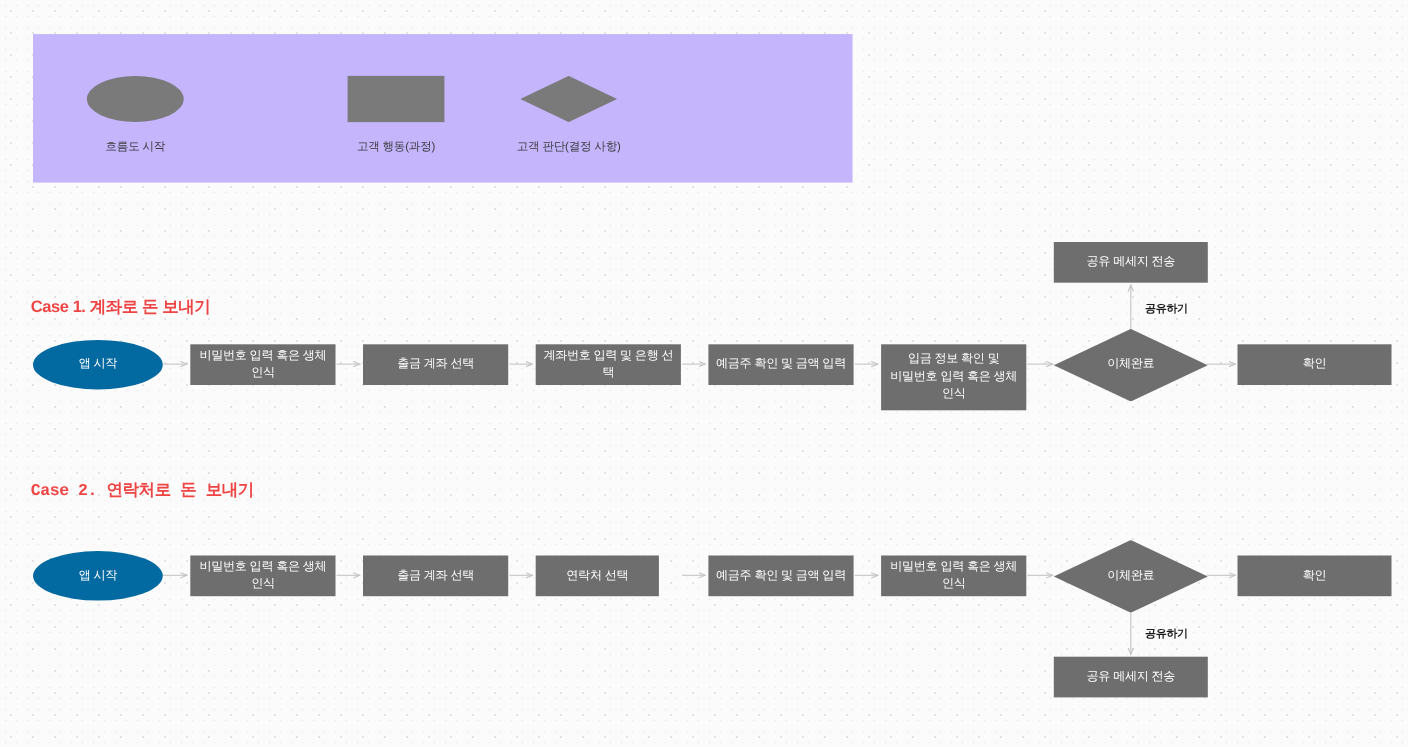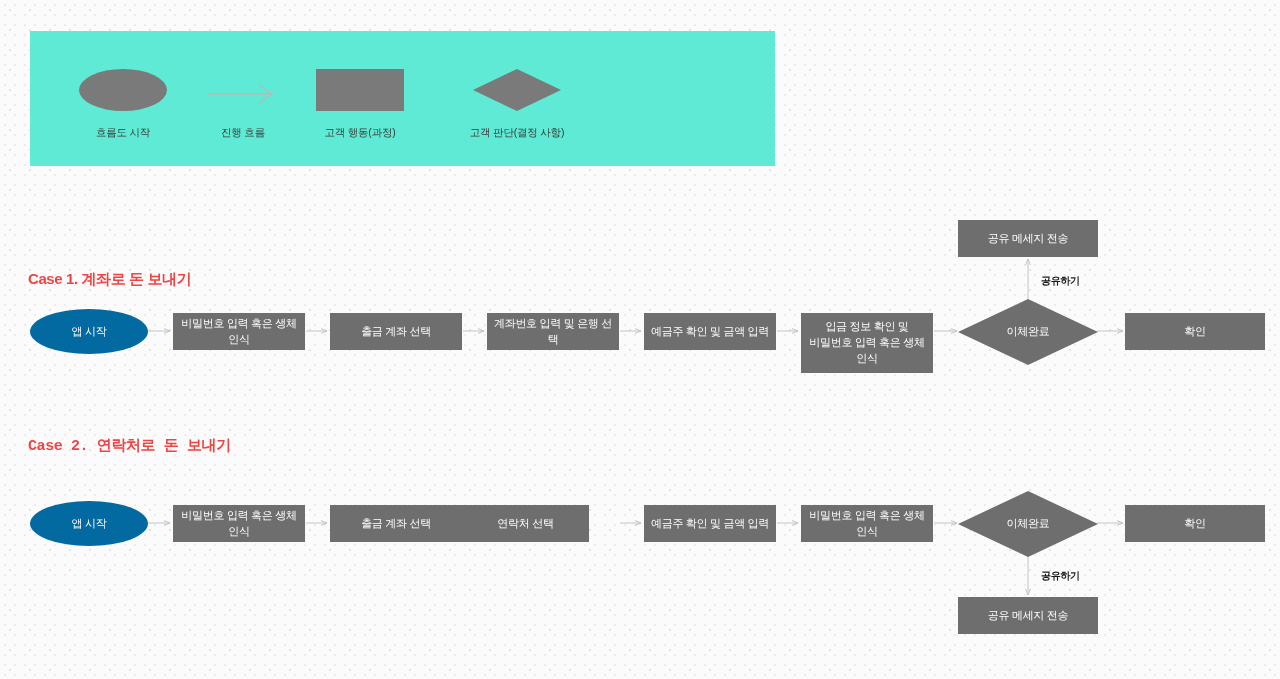--- a/index.html
+++ b/index.html
@@ -13,21 +13,21 @@
     background-position:0 0, 0 0;
     font-family:"Liberation Sans","DejaVu Sans",sans-serif;
     overflow:hidden;
     position:relative;
   }
   .canvas{position:absolute;left:0;top:0;width:1280px;height:679px;}
 
   
   .legend-panel{
     position:absolute;left:30px;top:31px;width:745px;height:135px;
-    background:#5eead4;
+    background:#c4b5fd;
   }
   .legend-item{position:absolute;text-align:center;}
   .legend-caption{
     font-size:10.5px;color:#3a3a3a;white-space:nowrap;
     letter-spacing:-0.2px;
   }
   .lg-ellipse{
     width:88px;height:42px;border-radius:50%;background:#7a7a7a;
     margin:0 auto;
   }
@@ -69,29 +69,20 @@
 
 <div class="canvas">
 
   <div class="legend-panel">
 
     <div class="legend-item" style="left:22px;top:38px;width:142px;">
       <div class="lg-ellipse"></div>
       <div class="legend-caption" style="margin-top:15px;">흐름도 시작</div>
     </div>
 
-    <div class="legend-item" style="left:142px;top:38px;width:142px;">
-      <div class="lg-arrowbox">
-        <svg width="88" height="42" viewBox="0 0 88 42">
-          <line x1="8" y1="25" x2="72" y2="25" stroke="#b9b9b9" stroke-width="1.4"></line>
-          <polyline points="60,16 73,25 60,34" fill="none" stroke="#b9b9b9" stroke-width="1.4"></polyline>
-        </svg>
-      </div>
-      <div class="legend-caption" style="margin-top:15px;">진행 흐름</div>
-    </div>
 
     <div class="legend-item" style="left:259px;top:38px;width:142px;">
       <div class="lg-rect"></div>
       <div class="legend-caption" style="margin-top:15px;">고객 행동(과정)</div>
     </div>
 
     <div class="legend-item" style="left:416px;top:38px;width:142px;">
       <div class="lg-diamond"></div>
       <div class="legend-caption" style="margin-top:15px;">고객 판단(결정 사항)</div>
     </div>
@@ -173,21 +164,21 @@
   </div>
 
   <div class="node" style="left:173px;top:505px;width:132px;height:37px;">
     <span class="nl">비밀번호 입력 혹은 생체 인식</span>
   </div>
 
   <div class="node" style="left:330px;top:505px;width:132px;height:37px;">
     <span class="nl">출금 계좌 선택</span>
   </div>
 
-  <div class="node" style="left:462px;top:505px;width:127px;height:37px;">
+  <div class="node" style="left:487px;top:505px;width:112px;height:37px;">
     <span class="nl">연락처 선택</span>
   </div>
 
   <div class="node" style="left:644px;top:505px;width:132px;height:37px;">
     <span class="nl">예금주 확인 및 금액 입력</span>
   </div>
 
   <div class="node" style="left:801px;top:505px;width:132px;height:37px;">
     <span class="nl">비밀번호 입력 혹은 생체 인식</span>
   </div>

